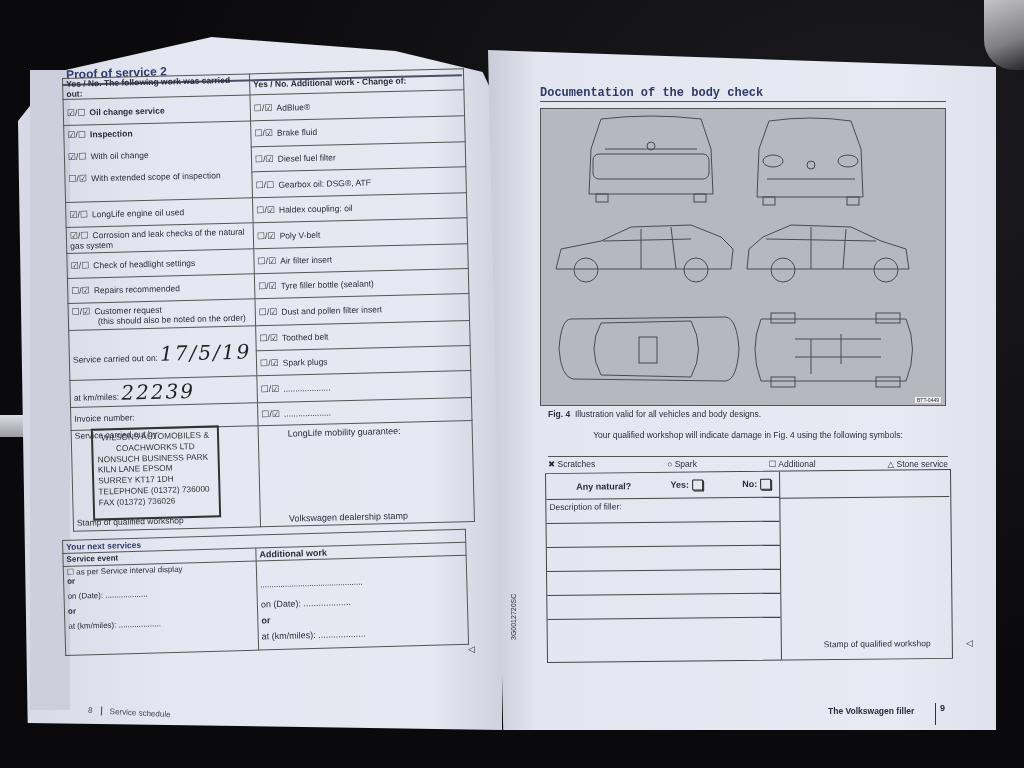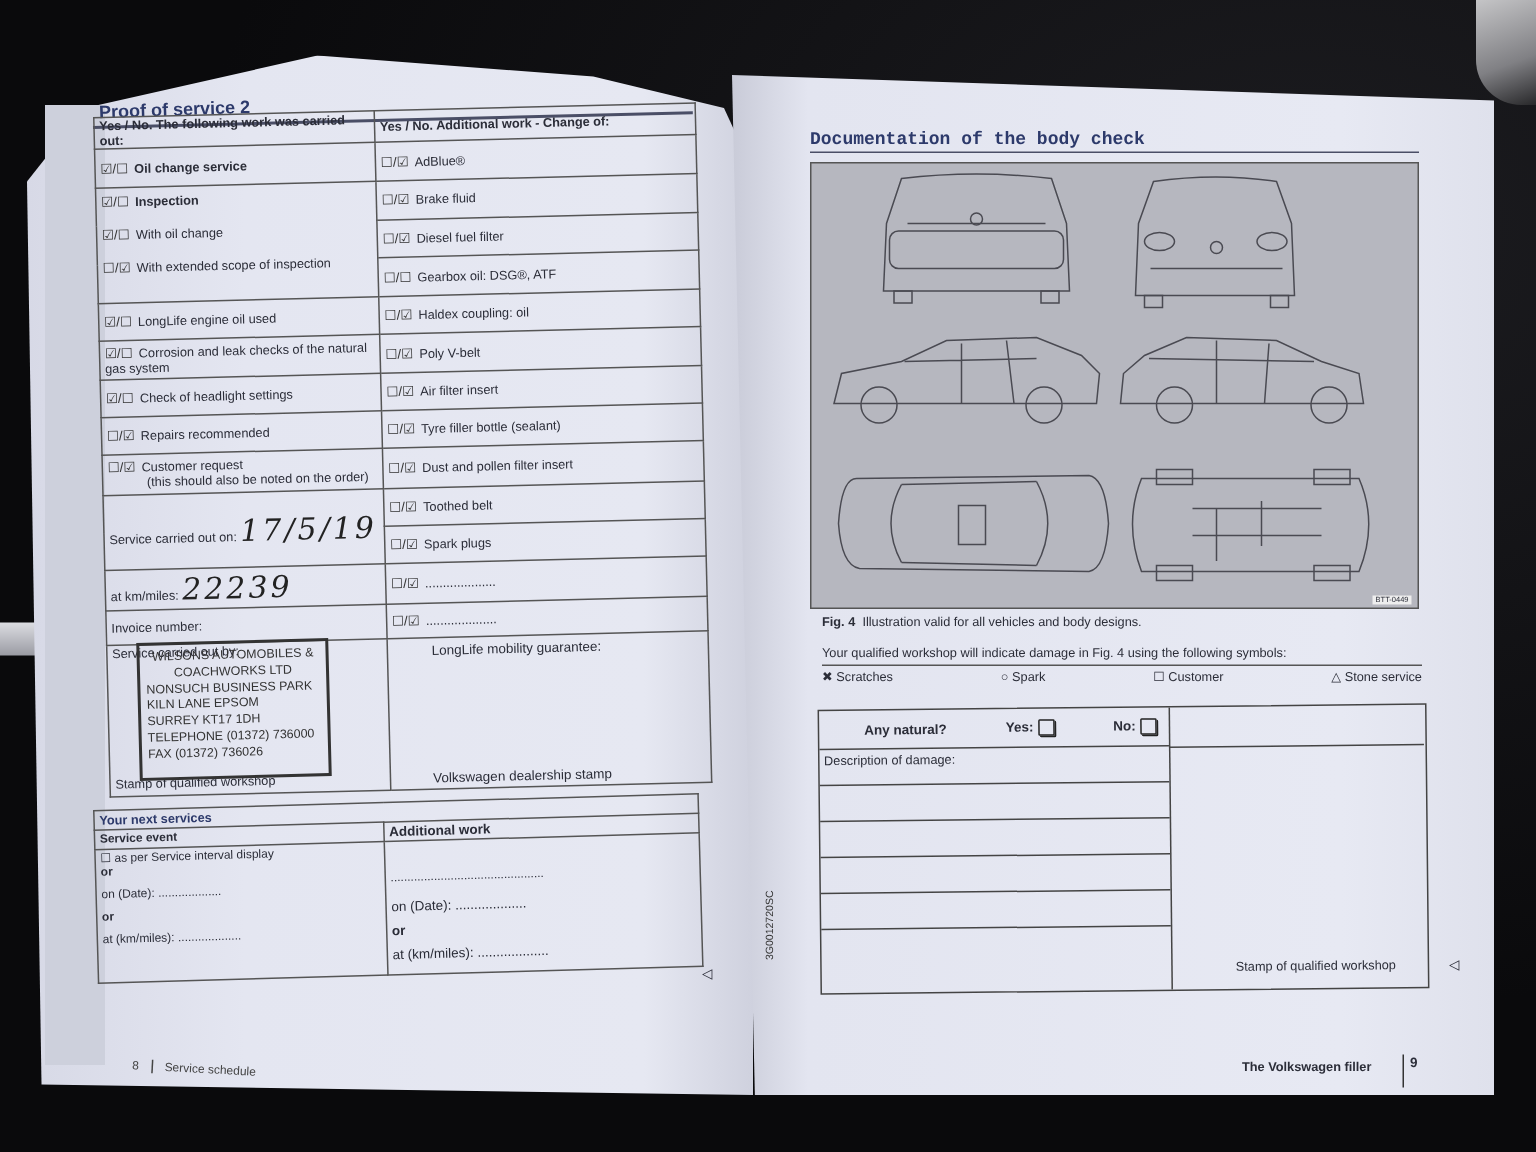--- a/index.html
+++ b/index.html
@@ -34,22 +34,22 @@
   .bold{font-weight:bold;}
   .hand{font-family:"DejaVu Serif",serif;font-size:20px;letter-spacing:2px;color:#222;font-style:italic;}
   .stamp{position:absolute;left:92px;top:427px;width:116px;height:84px;border:2px solid #333;font-size:8.3px;line-height:10.8px;padding:2px 4px;color:#333;transform:rotate(-1.5deg);}
   .ntable{position:absolute;left:62px;top:540px;width:404px;border:1px solid #444;border-collapse:collapse;transform:rotate(-1.6deg);transform-origin:left top;}
   .ntable td{border:1px solid #555;font-size:8px;padding:1px 3px;vertical-align:top;}
   .footer-l{position:absolute;left:88px;top:708px;font-size:8px;color:#444;transform:rotate(3deg);}
 
   
   .figure{position:absolute;left:540px;top:108px;width:404px;height:296px;background:#b6b7bf;border:1px solid #555;}
   .fig-caption{position:absolute;left:548px;top:409px;font-size:8.5px;}
-  .symbols{position:absolute;left:548px;top:430px;width:400px;font-size:8.5px;}
-  .symbol-row{display:flex;justify-content:space-between;border-top:1px solid #555;margin-top:3px;padding-top:2px;}
+  .symbols{position:absolute;left:548px;top:430px;width:400px;font-size:8.5px;text-align:center;}
+  .symbol-row{display:flex;justify-content:space-between;border-top:1px solid #555;margin-top:16px;padding-top:2px;}
   .dtable{position:absolute;left:546px;top:471px;width:404px;height:188px;border:1px solid #444;transform:rotate(-.6deg);}
   .dleft{position:absolute;left:0;top:0;width:233px;height:100%;border-right:1px solid #444;}
   .drow{height:24px;border-bottom:1px solid #444;font-size:8.5px;padding:2px 3px;box-sizing:border-box;}
   .dhdr{display:flex;justify-content:space-between;align-items:center;font-weight:bold;font-size:9px;height:26px;padding:0 8px 0 30px;border-bottom:1px solid #444;box-sizing:border-box;}
   .box{display:inline-block;width:9px;height:9px;border:1.5px solid #222;border-radius:1px;vertical-align:middle;margin-left:3px;box-shadow:1px 1px 0 #222;}
   .footer-r{position:absolute;left:828px;top:706px;font-size:8.5px;font-weight:bold;}
   .pnum-r{position:absolute;left:935px;top:703px;border-left:1px solid #333;padding-left:4px;font-size:9px;font-weight:bold;height:22px;}
   .vert{position:absolute;left:510px;top:640px;font-size:7px;transform:rotate(-90deg);transform-origin:left top;color:#333;}
   svg line,svg path,svg rect,svg circle,svg ellipse{stroke:#4a4a52;fill:none;stroke-width:1;}
 </style>
@@ -244,33 +244,33 @@
 <div class="fig-caption">
   <span class="bold">Fig. 4</span>&nbsp;
   <span>Illustration valid for all vehicles and body designs.</span>
 </div>
 
 <div class="symbols">
   <div>Your qualified workshop will indicate damage in Fig. 4 using the following symbols:</div>
   <div class="symbol-row">
     <span><span>✖</span> <span>Scratches</span></span>
     <span><span>○</span> <span>Spark</span></span>
-    <span><span>☐</span> <span>Customer</span></span>
+    <span><span>☐</span> <span>Additional</span></span>
     <span><span>△</span> <span>Stone service</span></span>
   </div>
 </div>
 
 <div class="dtable">
   <div class="dleft">
     <div class="dhdr">
       <span>Any natural?</span>
       <span><span>Yes:</span><span class="box"></span></span>
       <span><span>No:</span><span class="box"></span></span>
     </div>
-    <div class="drow"><span>Description of damage:</span></div>
+    <div class="drow"><span>Description of filler:</span></div>
     <div class="drow"></div>
     <div class="drow"></div>
     <div class="drow"></div>
     <div class="drow"></div>
     <div class="drow" style="border-bottom:none"></div>
   </div>
   <div class="abs" style="left:233px;top:0;width:170px;height:26px;border-bottom:1px solid #444;"></div>
   <div class="abs" style="left:276px;bottom:10px;font-size:8.5px;">Stamp of qualified workshop</div>
 </div>
 <div class="abs" style="left:966px;top:638px;font-size:9px;">◁</div>

